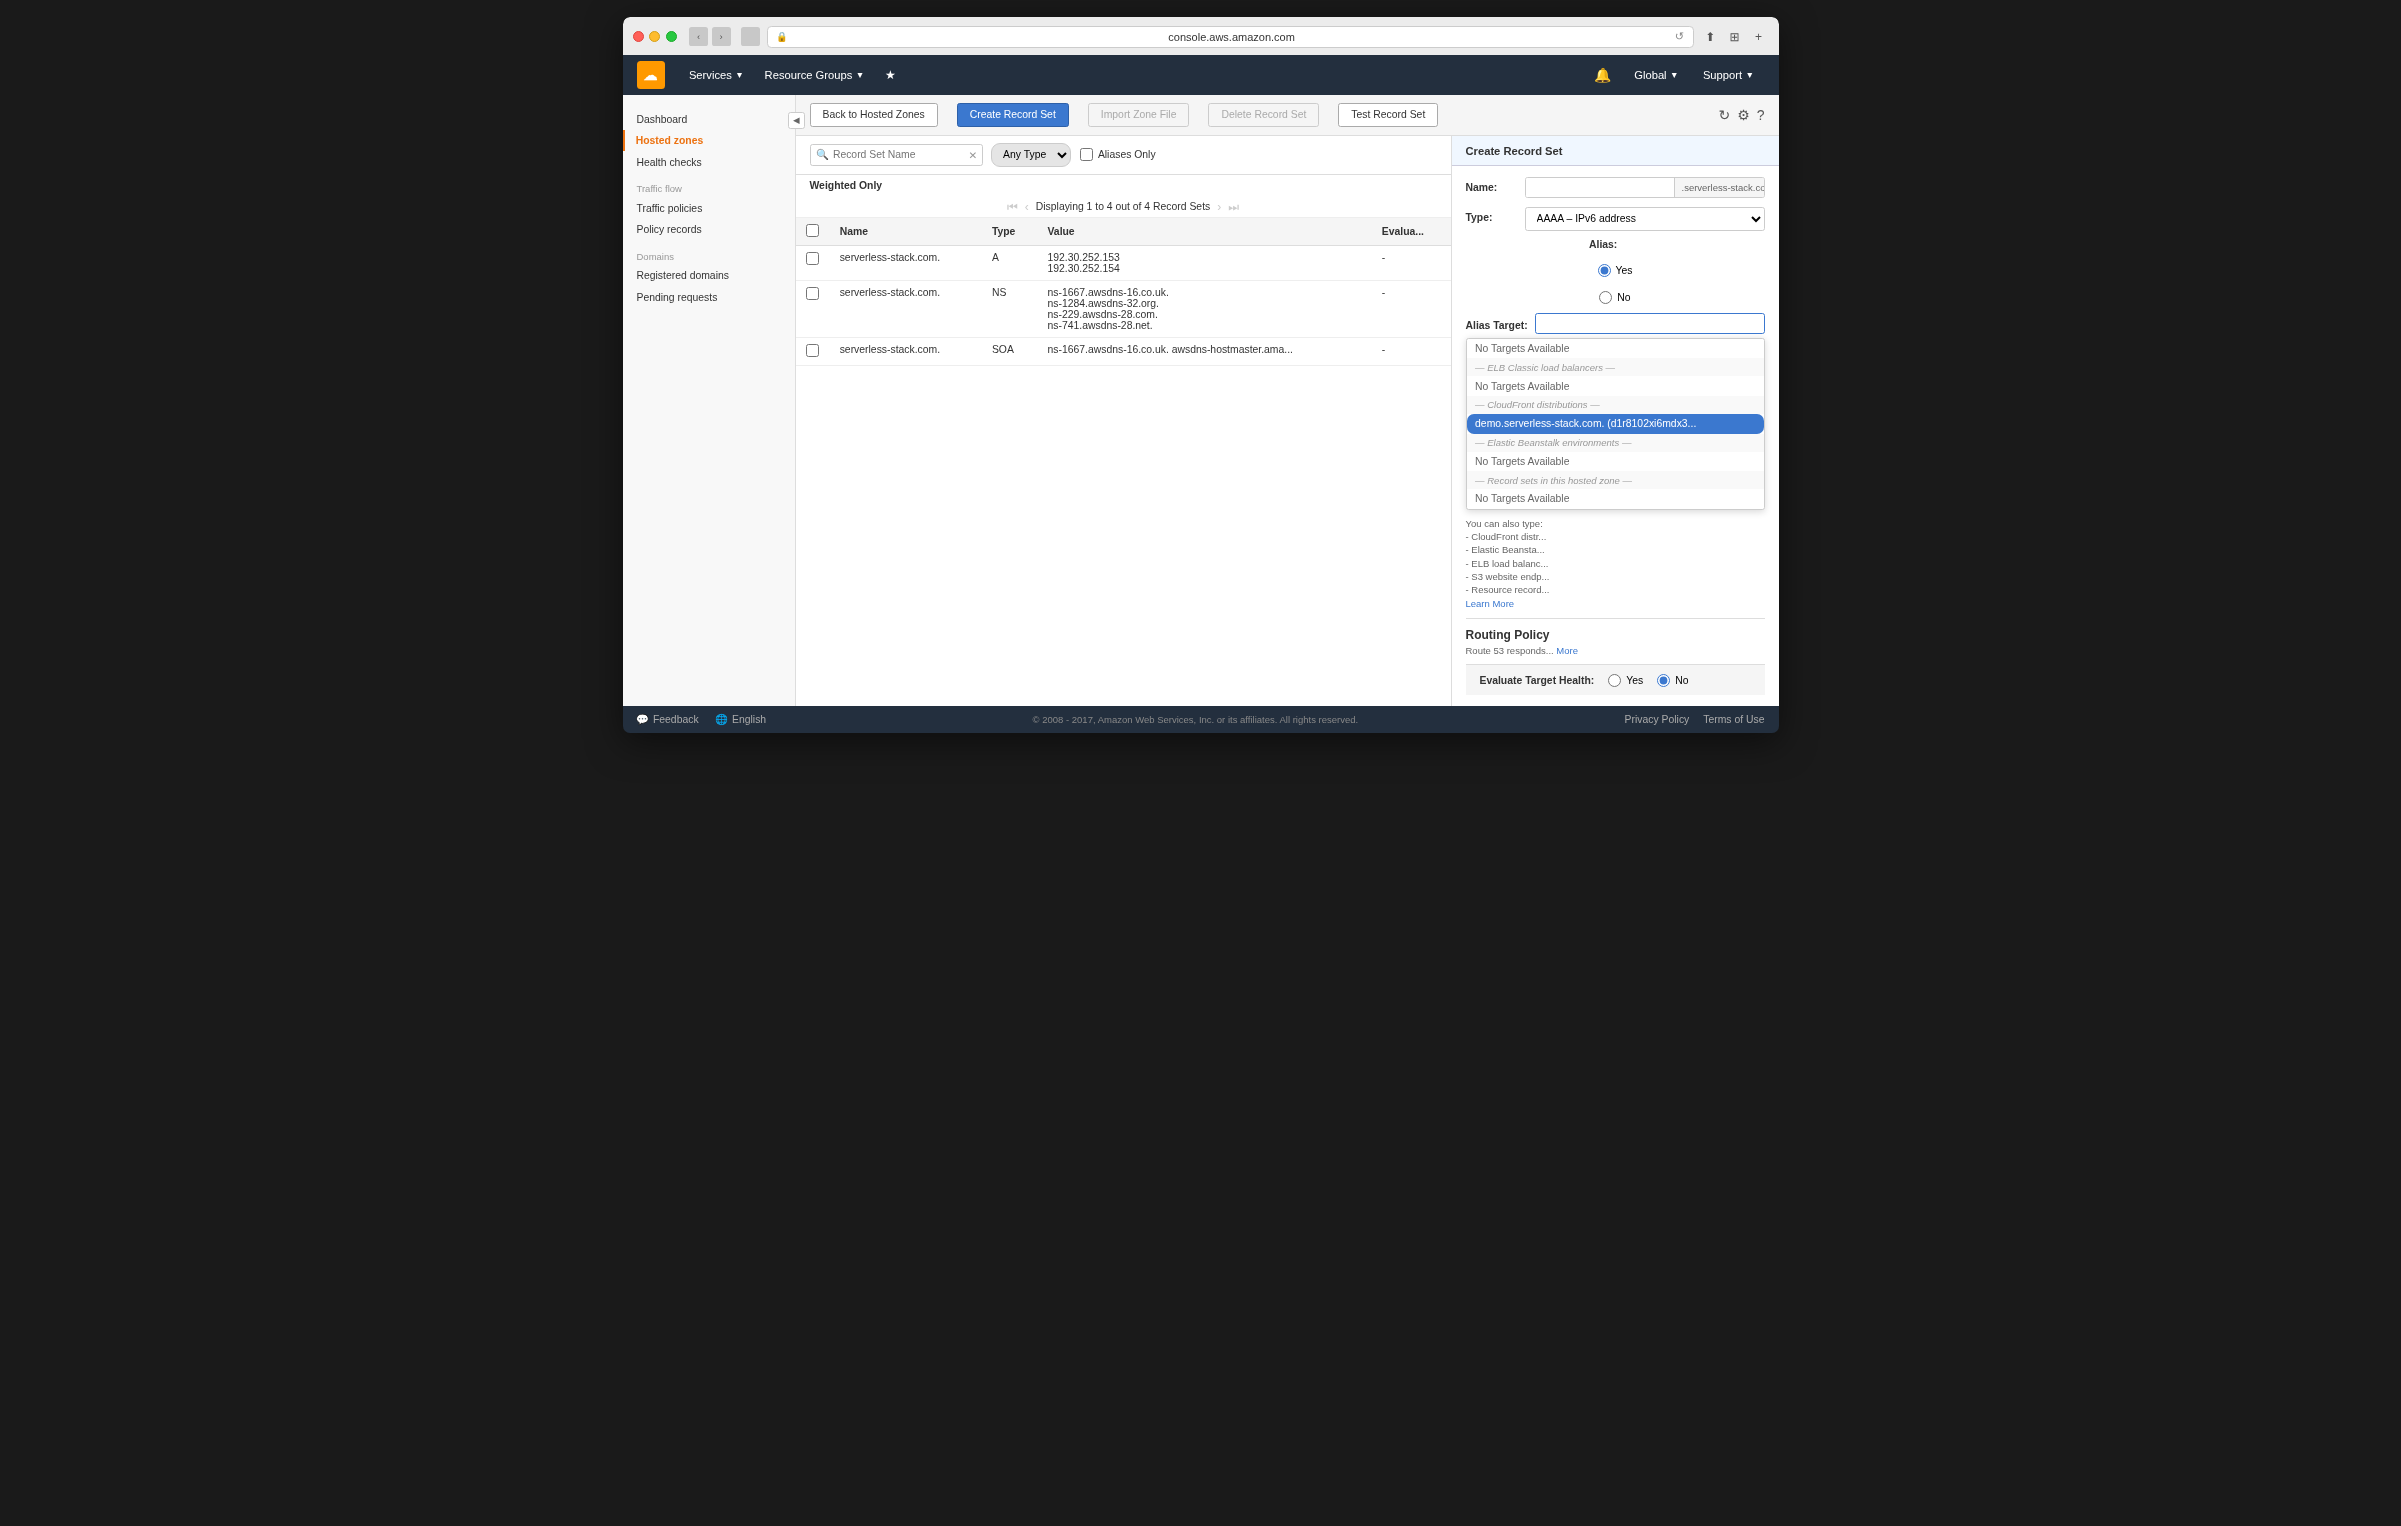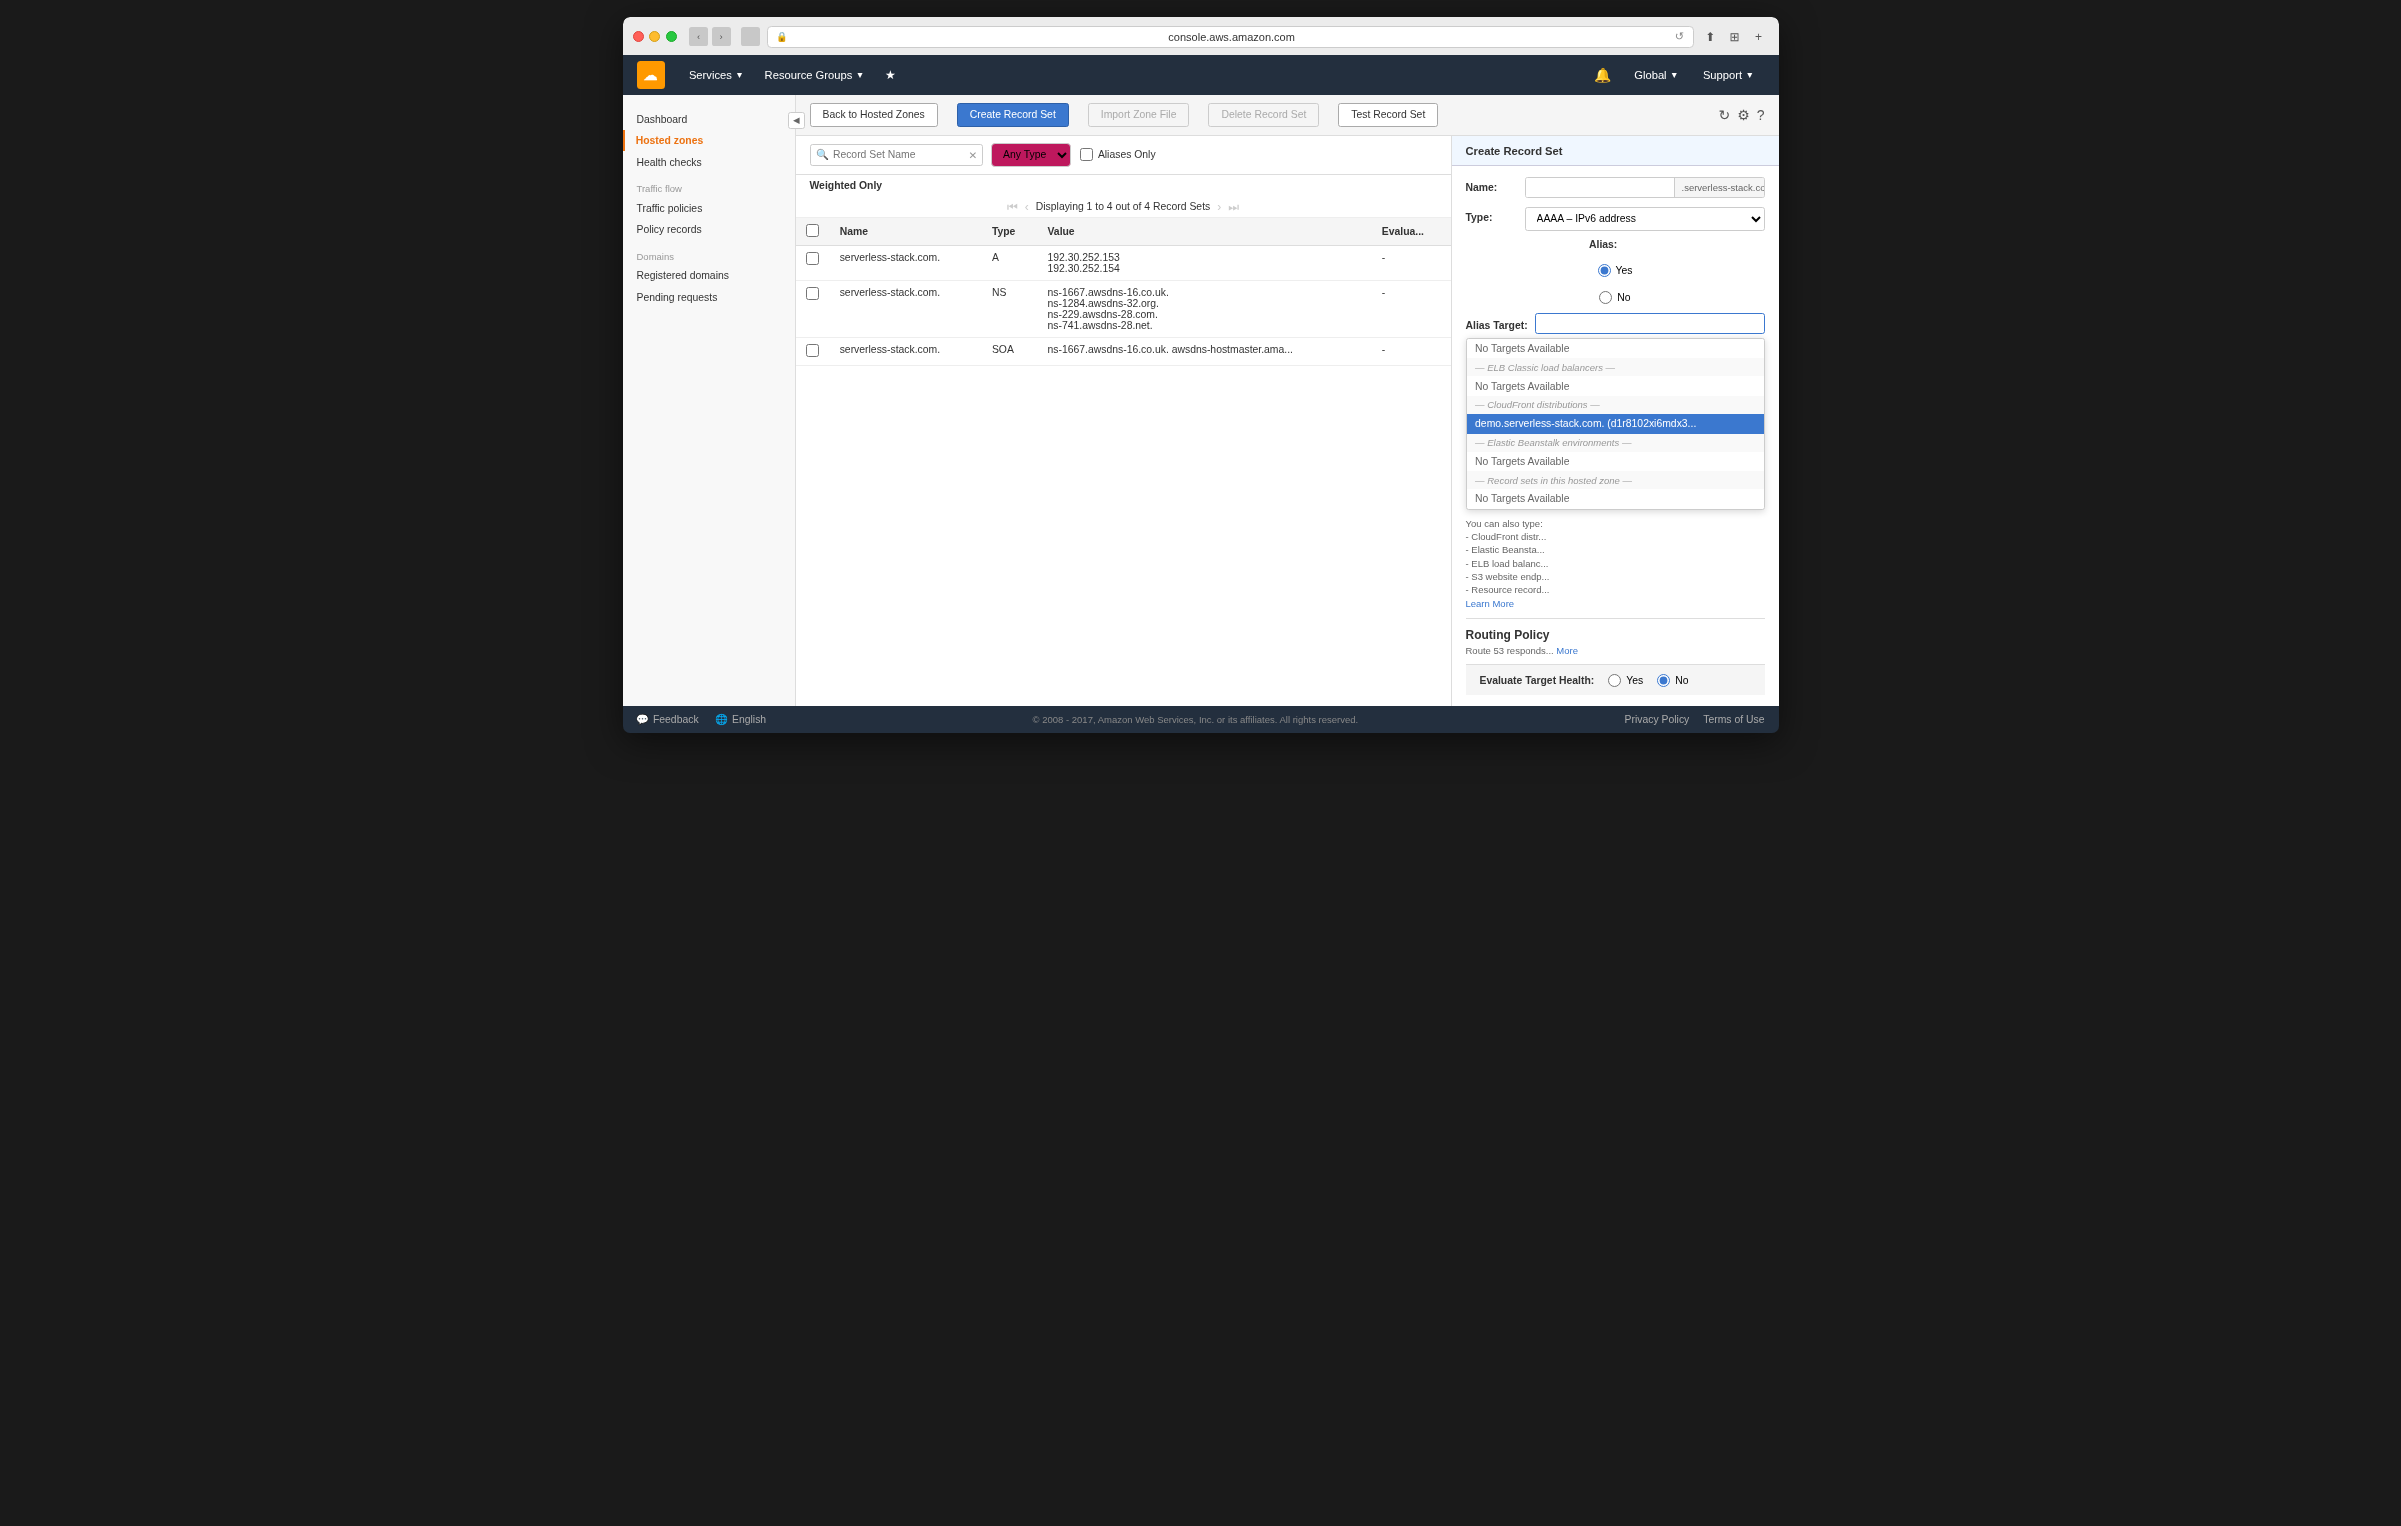--- a/index.html
+++ b/index.html
@@ -222,24 +222,24 @@
       width: 173px;
     }
     .clear-btn {
       position: absolute;
       right: 5.2px;
       background: none; border: none;
       cursor: pointer; color: #999; font-size: 10.4px;
     }
     .type-select {
       border: 0.9px solid #ccc;
-      border-radius: 4px;
+      border-radius: 9px;
       padding: 4.3px 7px;
       font-size: 10.4px;
-      background: #be185d;
+      background: #e5e5e5;
       cursor: pointer;
     }
     .aliases-label {
       display: flex;
       align-items: center;
       gap: 5.2px;
       font-size: 10.4px;
       color: #333;
     }
     .aliases-label input { cursor: pointer; }
@@ -406,20 +406,21 @@
       padding: 3.5px 8.6px;
       color: #999;
       font-style: italic;
       font-size: 9.5px;
       background: #f9f9f9;
     }
     .dropdown-item {
       padding: 4.3px 8.6px;
       cursor: pointer;
       color: #333;
+      border-radius: 7px;
     }
     .dropdown-item.highlighted {
       background: #3b78cf;
       color: white;
     }
     .dropdown-no-targets {
       padding: 4.3px 8.6px;
       color: #666;
     }
 

